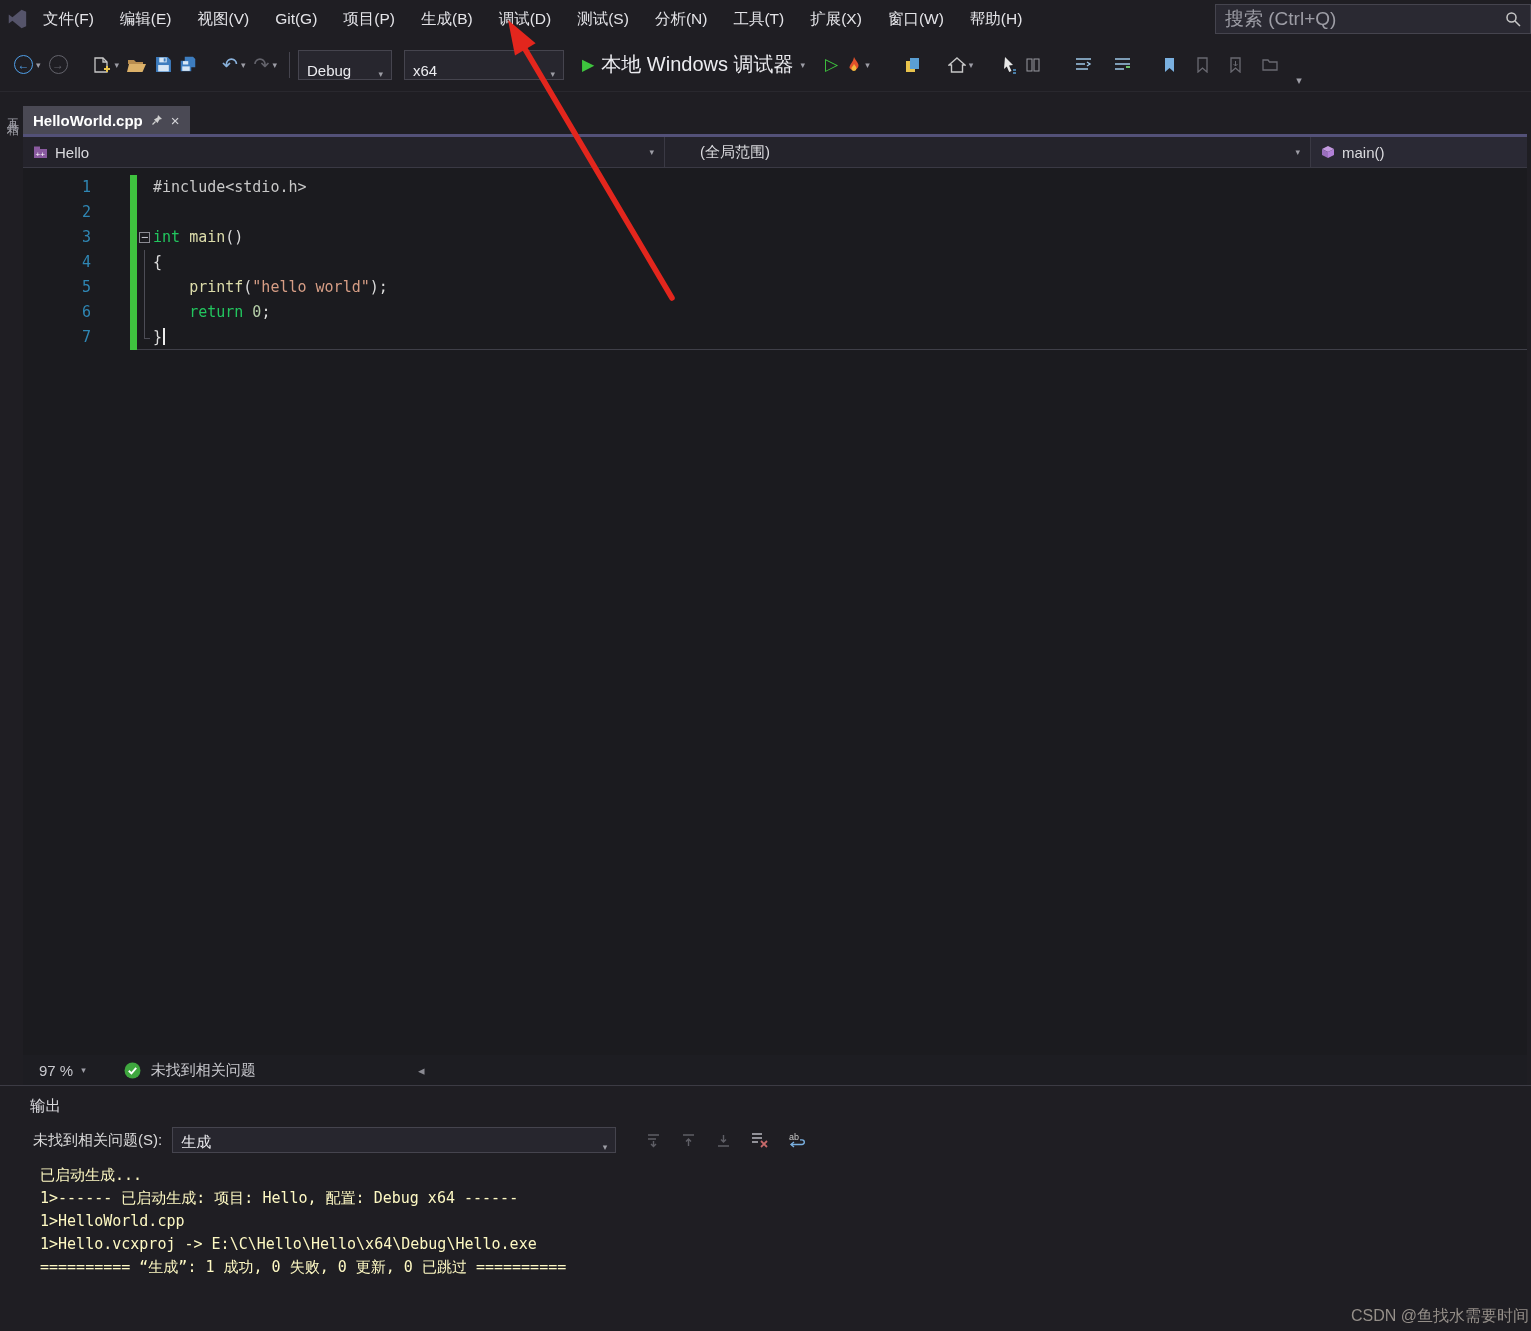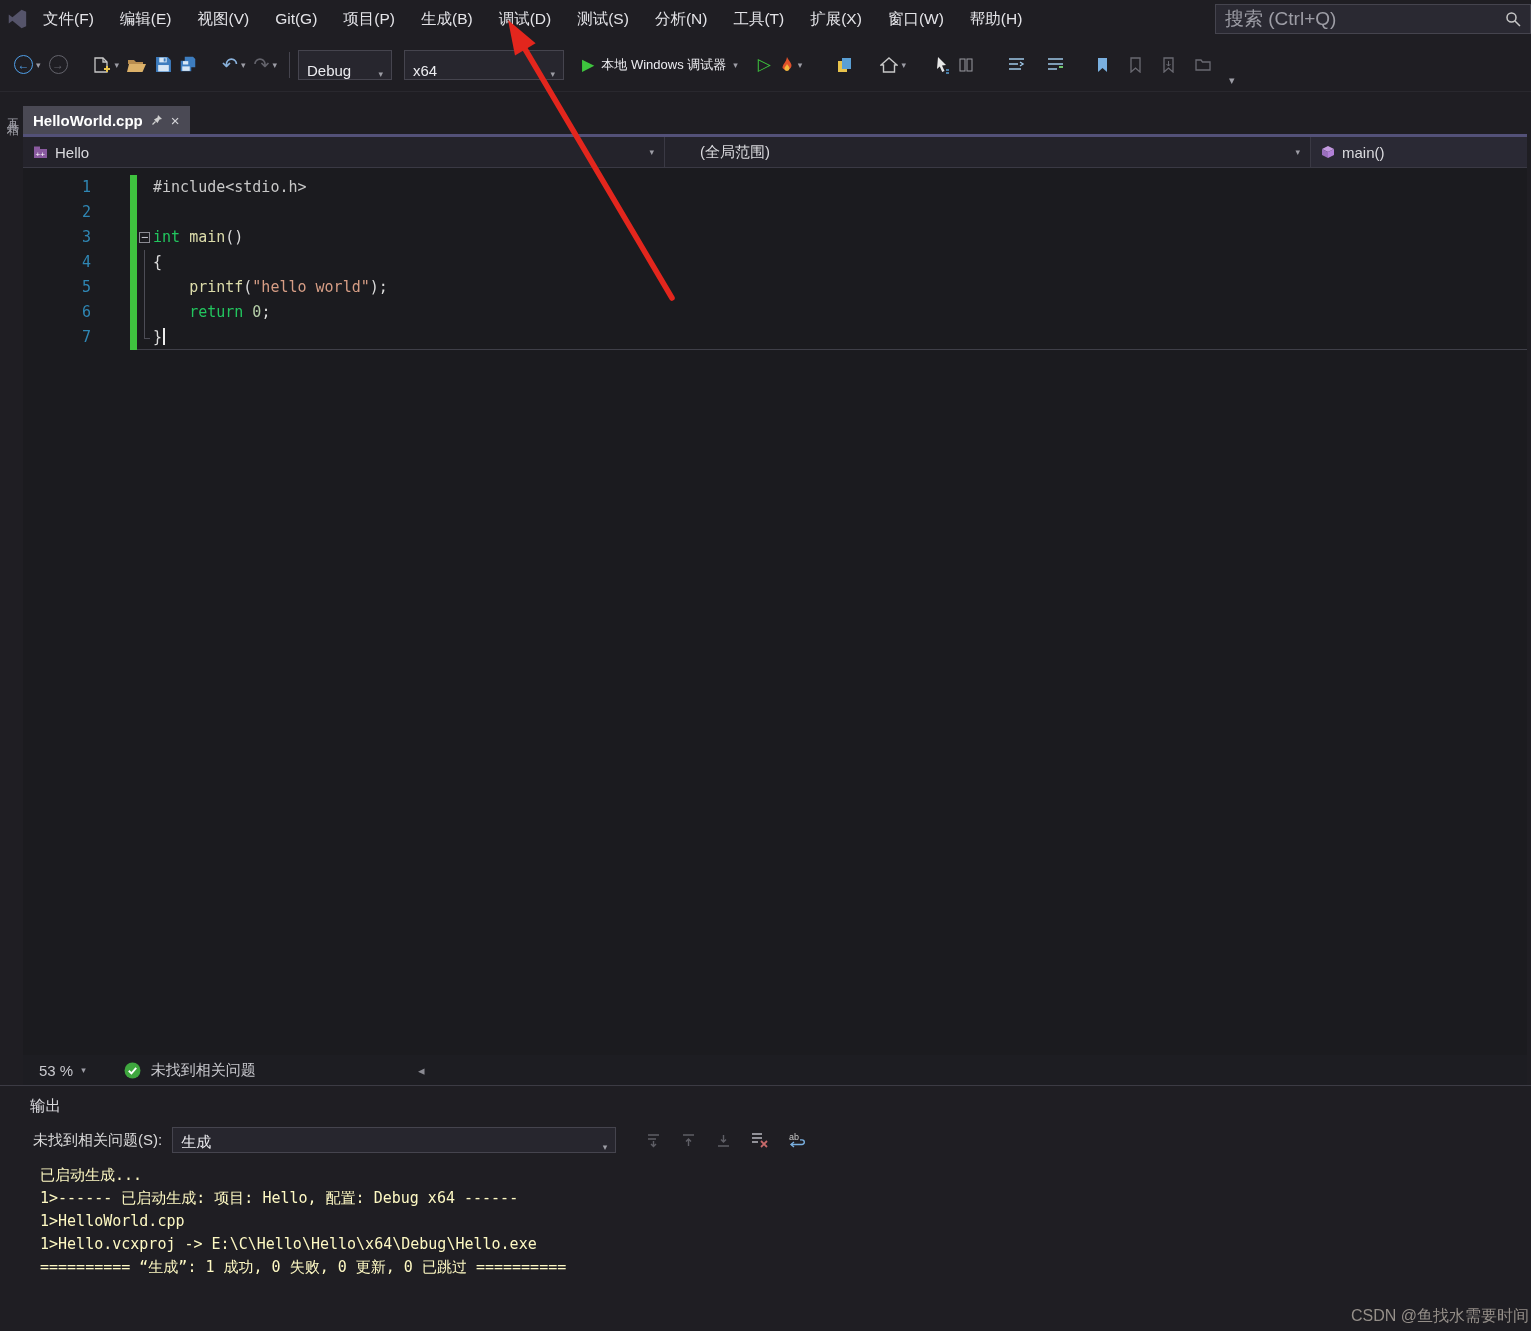--- a/index.html
+++ b/index.html
@@ -20,21 +20,21 @@
   .sp{display:inline-block;height:1px}
   .vsep{width:1px;height:26px;background:#45444e;margin:0 8px;flex:none}
   .circle-btn{width:19px;height:19px;border-radius:50%;border:1.5px solid #4f9fe8;color:#4f9fe8;font-size:12px;display:flex;align-items:center;justify-content:center;line-height:1}
   .circle-btn.fwd{border-color:#63636b;color:#63636b}
   .glyph{font-size:19px;line-height:1}
   .undo{color:#8ab2dc}.redo{color:#63636b}
   .combo{background:#27262e;border:1px solid #45444e;display:inline-flex;align-items:flex-end;justify-content:space-between;padding:0 8px;font-size:15px;color:#ececf0;height:30px}
   .combo-dd{font-size:9px;color:#9d9da5;margin-left:8px}
   .play-solid{color:#3ec43e;font-size:16px;line-height:1}
   .play-hollow{color:#3ec43e;font-size:17px;line-height:1}
-  .run-label{font-size:13px;color:#ececf0;margin:0 4px}
+  .run-label{font-size:20px;color:#ececf0;margin:0 4px}
   .overflow-dd{color:#9d9da5;font-size:11px;align-self:flex-end;margin-bottom:4px}
 
   
   .side-strip{position:absolute;left:0;top:92px;width:23px;height:993px;background:#1f1e23}
   .vtext{position:absolute;left:4px;top:16px;writing-mode:vertical-rl;font-size:12.5px;letter-spacing:3px;color:#9d9da5}
 
   
   .editor-region{position:absolute;left:23px;top:92px;right:4px;height:993px;display:flex;flex-direction:column}
   .tabbar{height:45px;padding-top:14px;display:flex;align-items:flex-end;border-bottom:3px solid #535178;background:#1f1e23}
   .tab{height:28px;background:#4a4954;display:inline-flex;align-items:center;padding:0 10px;gap:8px;color:#fff;font-size:15px;font-weight:700}
@@ -342,21 +342,21 @@
           <span class="code-text"><span class="tok-plain">    </span><span class="tok-kw">return</span><span class="tok-plain"> </span><span class="tok-num">0</span><span class="tok-plain">;</span></span>
         </div>
         <div class="code-row current">
           <span class="fold fold-close"></span>
           <span class="code-text"><span class="tok-plain">}</span><span class="caret"></span></span>
         </div>
       </div>
   </div>
   <div class="statusbar">
     <span class="zoom">
-      <span>53 %</span>
+      <span>97 %</span>
       <span class="dd">▾</span>
     </span>
     <span class="sp" style="width:18px"></span>
     <svg width="17" height="17" viewBox="0 0 16 16">
         <circle cx="8" cy="8" r="7.5" fill="#3fa73f"></circle>
         <path d="M4.5 8.2 L7 10.7 L11.5 5.5" stroke="#fff" stroke-width="1.8" fill="none"></path>
       </svg>
     <span class="status-msg">未找到相关问题</span>
     <span class="hscroll-left">◂</span>
   </div>

